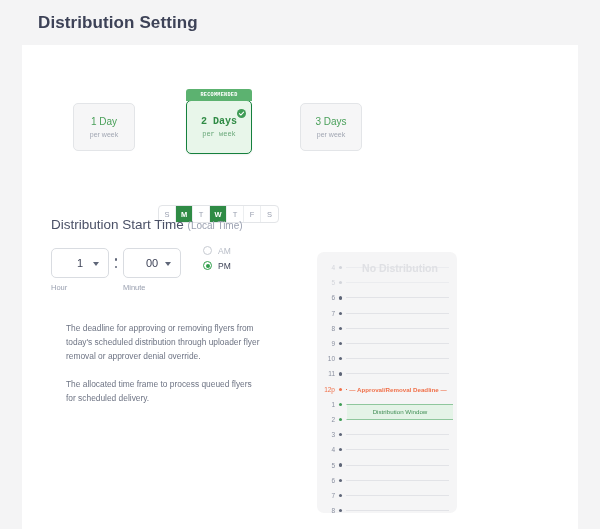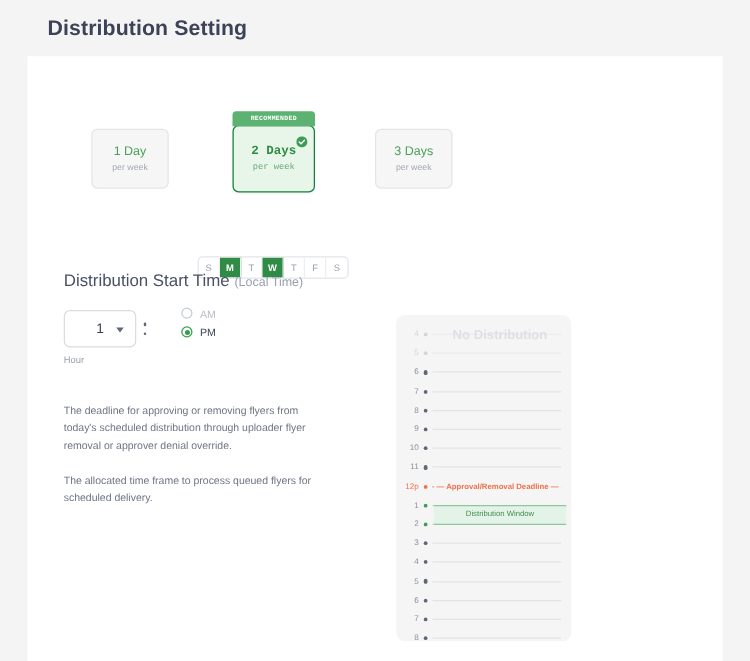--- a/index.html
+++ b/index.html
@@ -267,21 +267,21 @@
     top: 276px;
     width: 212px;
   }
   .desc h4 {
     margin: 0 0 4px 0;
     font-size: 8.4px;
     color: #3d4257;
     font-weight: bold;
   }
   .desc p {
-    margin: 0 0 14px 0;
+    margin: 0 0 14px 15px;
     font-size: 8.4px;
     line-height: 14px;
     color: #6e7484;
   }
   
   .timeline {
     position: absolute;
     left: 295px;
     top: 207px;
     width: 140px;
@@ -428,20 +428,27 @@
         <span class="select-caret"></span>
       </div>
       <span class="select-label">Hour</span>
     </div>
 
     <div class="colon">
       <i></i>
       <i></i>
     </div>
 
+    <div class="select-wrap">
+      <div class="select-box">
+        <span>00</span>
+        <span class="select-caret"></span>
+      </div>
+      <span class="select-label">Minute</span>
+    </div>
 
     <div class="ampm">
       <div class="radio-row">
         <span class="radio"></span>
         <span class="radio-label">AM</span>
       </div>
       <div class="radio-row on">
         <span class="radio on"></span>
         <span class="radio-label">PM</span>
       </div>

